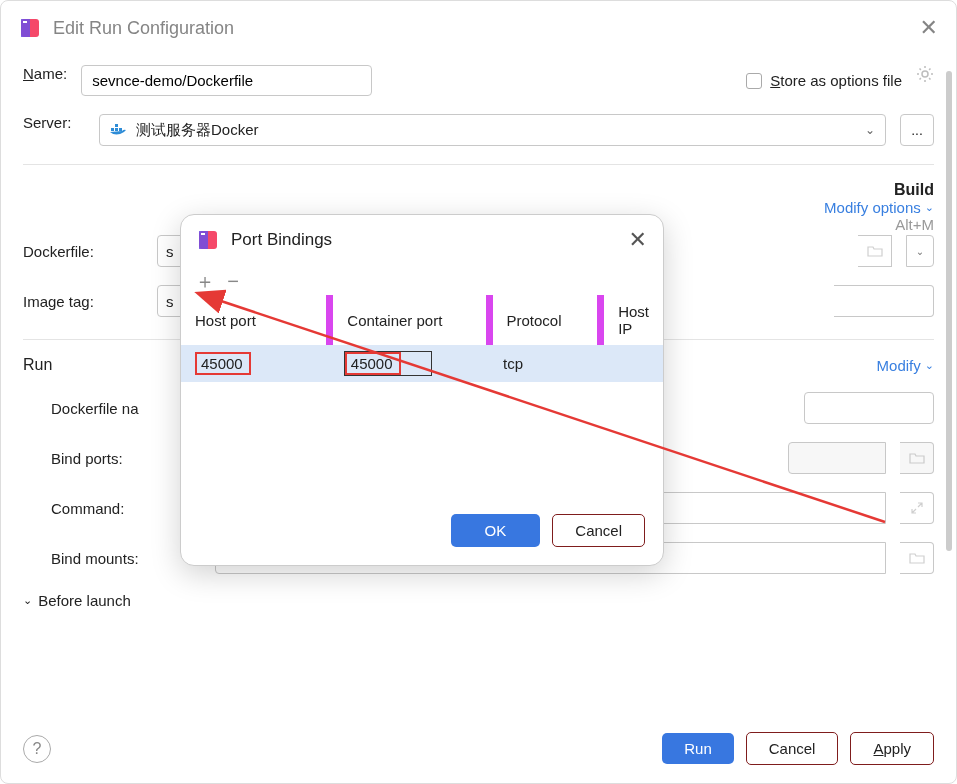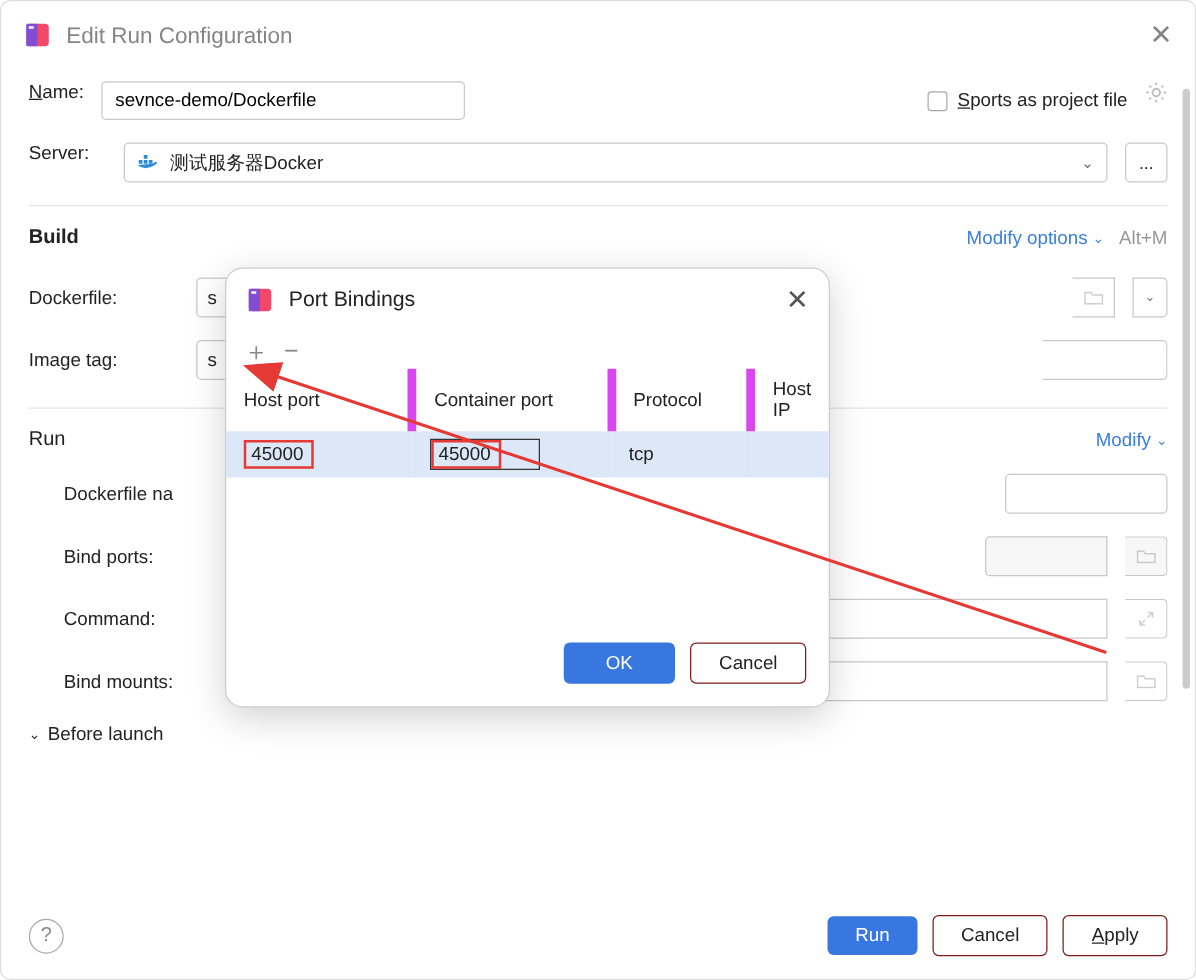--- a/index.html
+++ b/index.html
@@ -29,21 +29,21 @@
 
 .server-select { flex: 1; display: flex; align-items: center; border: 1px solid #c8c8c8; border-radius: 4px; padding: 5px 10px; background: #fff; gap: 8px; }
 .docker-icon { width: 18px; height: 14px; }
 .server-text { font-size: 15px; }
 .chevron { margin-left: auto; font-size: 12px; color: #666; }
 
 .ellipsis-btn { width: 34px; height: 32px; border: 1px solid #c8c8c8; border-radius: 4px; display: flex; align-items: center; justify-content: center; font-size: 14px; cursor: pointer; }
 
 .divider { height: 1px; background: #e4e4e4; margin: 14px 0 16px 0; }
 
-.section-header { display: flex; align-items: center; margin-bottom: 23px; }
+.section-header { display: flex; align-items: flex-end; margin-bottom: 2px; flex-direction: column; }
 .section-title { font-size: 16px; font-weight: 600; color: #222; }
 .modify-link { margin-left: auto; color: #387FE0; font-size: 15px; cursor: pointer; display: flex; align-items: center; gap: 4px; }
 .shortcut { margin-left: 12px; color: #999; font-size: 15px; }
 
 .form-row { display: flex; align-items: center; gap: 14px; margin-bottom: 18px; }
 .form-label { width: 120px; font-size: 15px; }
 .wide-input { flex: 1; border: 1px solid #c8c8c8; border-radius: 4px; padding: 6px 10px; height: 32px; background: #fff; display: flex; align-items: center; }
 .partial-s { font-size: 15px; }
 
 .folder-btn { width: 34px; height: 32px; border: 1px solid #c8c8c8; border-left: none; border-radius: 0 4px 4px 0; display: flex; align-items: center; justify-content: center; cursor: pointer; background: #fff; }
@@ -113,21 +113,21 @@
 
   <div class="content">
 
     <div class="row">
       <span class="label"><span class="underline-n">N</span><span>ame:</span></span>
       <input class="text-input name-input" value="sevnce-demo/Dockerfile" style="">
       <div style="flex:1"></div>
       <div style="width:18px"></div>
       <div class="checkbox-wrap">
         <div class="chk"></div>
-        <span class="chk-label"><span class="underline-n">S</span><span>ports as project file</span></span>
+        <span class="chk-label"><span class="underline-n">S</span><span>tore as options file</span></span>
       </div>
       <svg class="gear-icon" viewBox="0 0 18 18">
         <circle cx="9" cy="9" r="3" fill="none" stroke="#888" stroke-width="1.5"></circle>
         <path d="M9 1v2M9 15v2M1 9h2M15 9h2M3.5 3.5l1.4 1.4M13.1 13.1l1.4 1.4M3.5 14.5l1.4-1.4M13.1 4.9l1.4-1.4" stroke="#888" stroke-width="1.5"></path>
       </svg>
     </div>
 
     <div class="row">
       <span class="label" style="width:62px">Server:</span>
       <div class="server-select">

